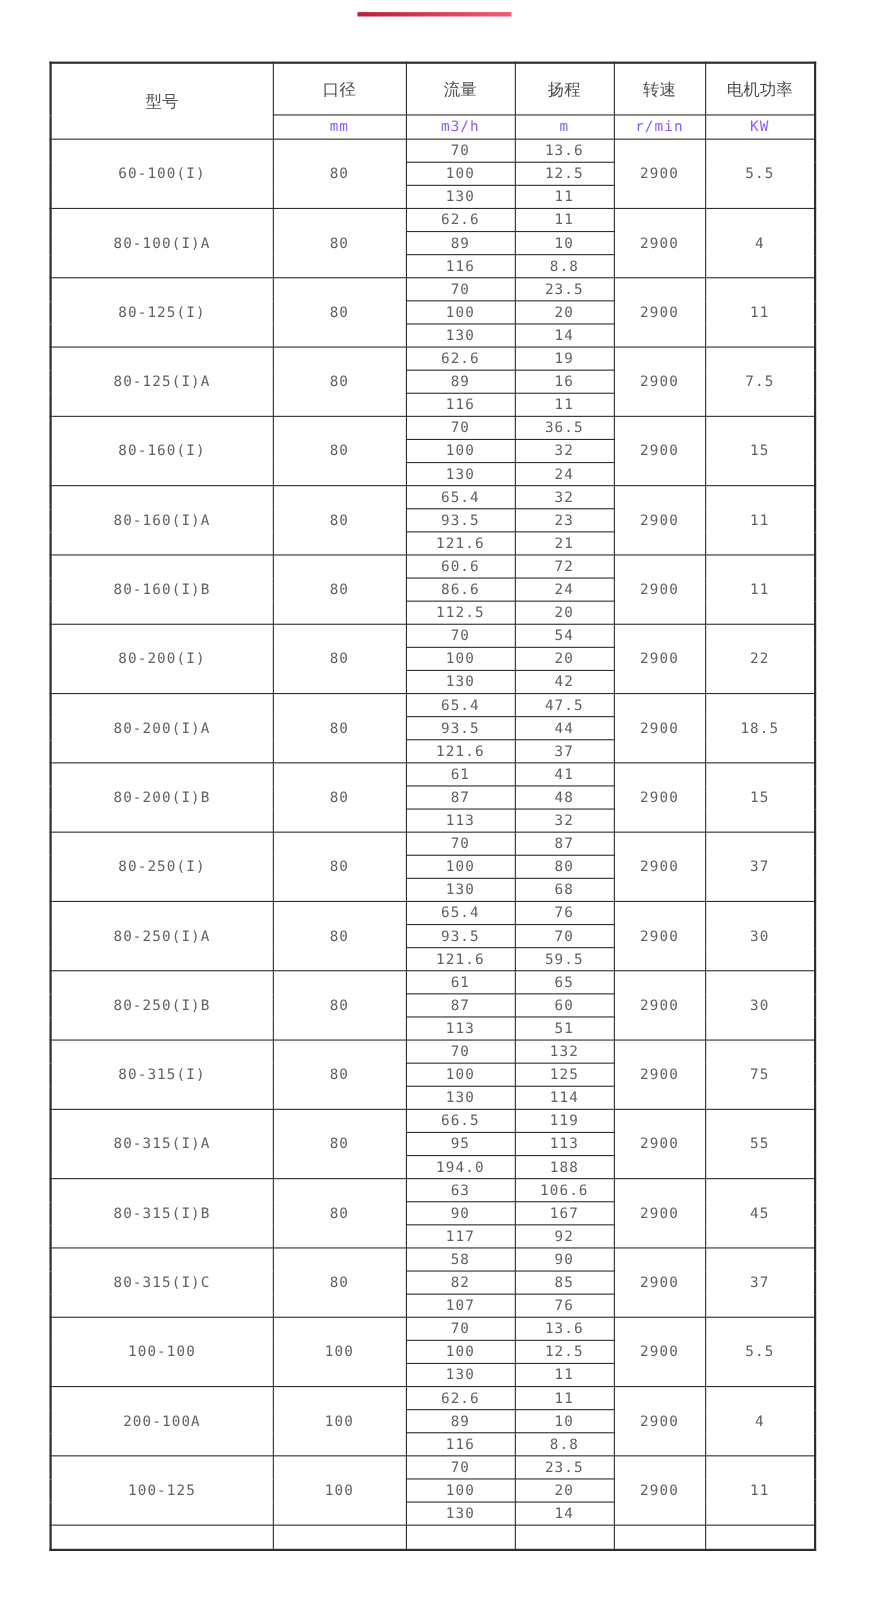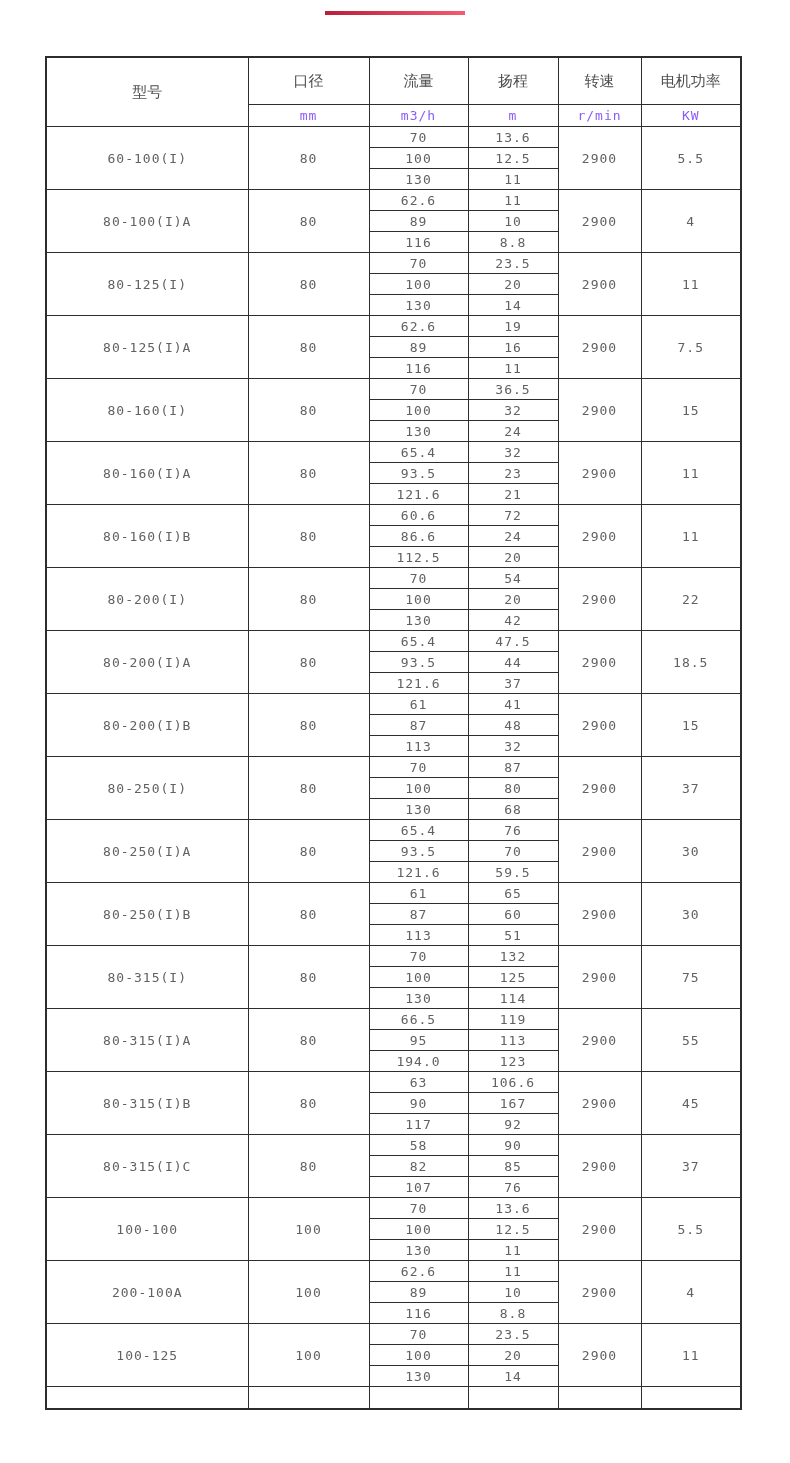--- a/index.html
+++ b/index.html
@@ -350,21 +350,21 @@
     <td>119</td>
     <td rowspan="3">2900</td>
     <td rowspan="3">55</td>
   </tr>
   <tr>
     <td>95</td>
     <td>113</td>
   </tr>
   <tr>
     <td>194.0</td>
-    <td>123</td>
+    <td>188</td>
   </tr>
 
   <tr>
     <td rowspan="3">80-315(I)B</td>
     <td rowspan="3">80</td>
     <td>63</td>
     <td>106.6</td>
     <td rowspan="3">2900</td>
     <td rowspan="3">45</td>
   </tr>

